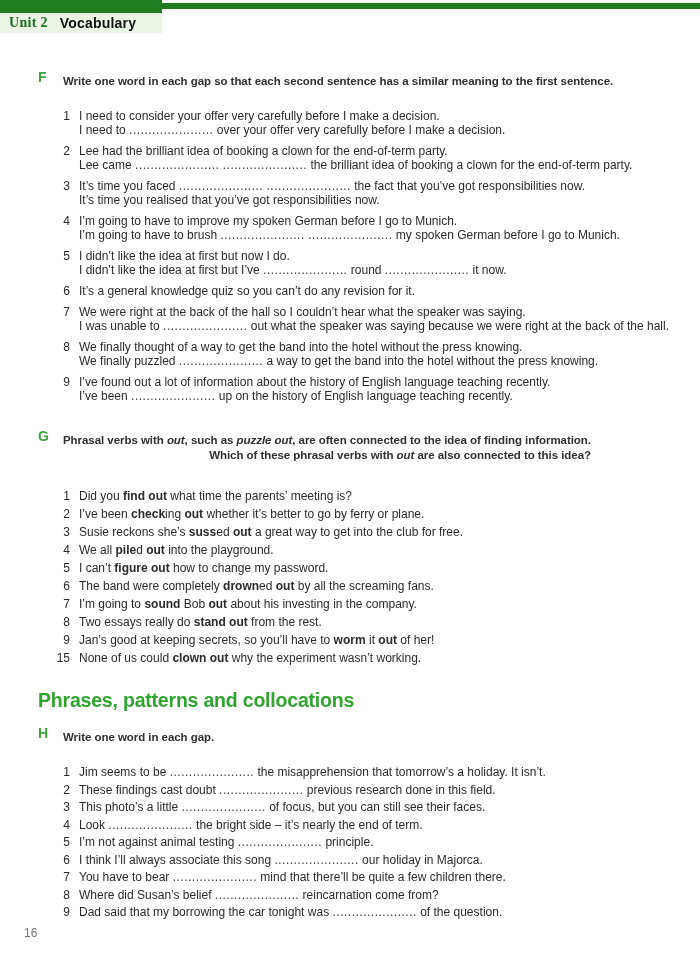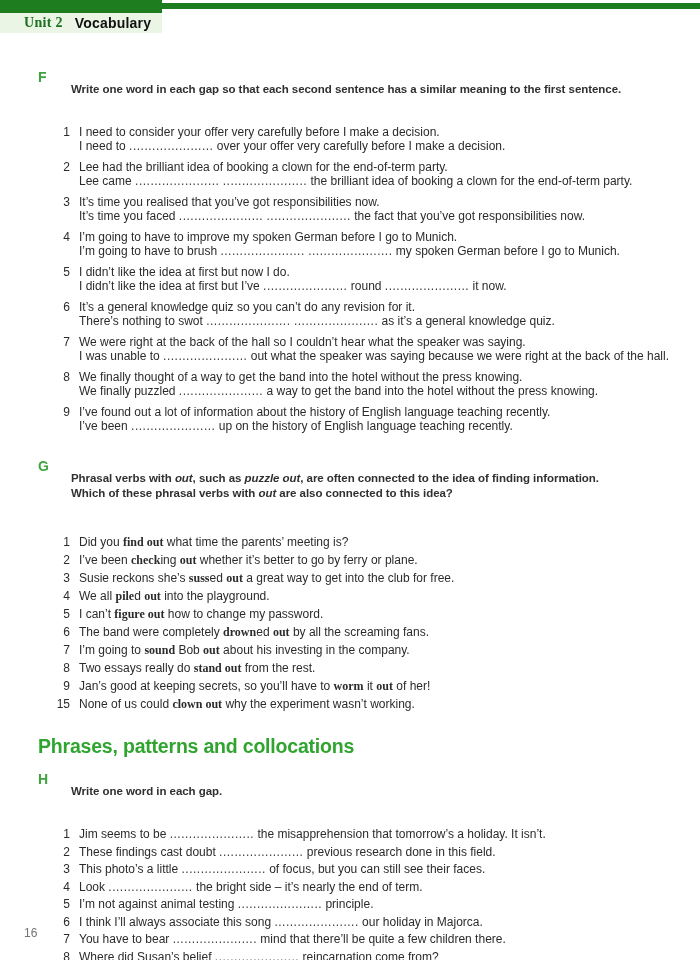--- a/index.html
+++ b/index.html
@@ -7,21 +7,21 @@
     width:700px;height:960px;position:relative;background:#ffffff;
     font-family:"Liberation Sans","DejaVu Sans",sans-serif;
     font-size:12px;color:#2b2b2b;overflow:hidden;
   }
   
   .header{position:relative;height:33px;}
   .header .thin-rule{position:absolute;top:3px;left:160px;right:0;height:6px;background:#1e7d1f;}
   .header .thick-bar{position:absolute;top:0;left:0;width:162px;height:13px;background:#1e7d1f;}
   .header .unit-tab{
     position:absolute;top:13px;left:0;width:162px;height:20px;background:#eaf5e6;
-    display:flex;align-items:center;box-sizing:border-box;padding-left:24px;
+    display:flex;align-items:center;box-sizing:border-box;padding-left:9px;
   }
   .unit-label{
     font-family:"Liberation Serif","DejaVu Serif",serif;
     font-weight:bold;color:#1d701d;font-size:14px;letter-spacing:.3px;
   }
   .unit-subject{font-weight:bold;color:#111;font-size:14px;margin-left:12px;letter-spacing:.2px;}
   
   main{display:block;padding:0 16px 0 38px;}
   section{margin:0;}
   .sec-f{margin-top:37px;}
@@ -29,35 +29,35 @@
   .sec-h{margin-top:14px;}
   .sec-head{display:flex;align-items:flex-start;}
   .sec-f .sec-head{margin-bottom:16px;}
   .sec-g .sec-head{margin-bottom:20px;}
   .sec-h .sec-head{margin-bottom:15px;}
   .letter{
     flex:none;width:14px;margin-right:7px;
     color:#3ea43e;font-weight:bold;font-size:14px;line-height:15px;
   }
   .instruction{
-    margin:12px;font-weight:bold;color:#303030;font-size:11.5px;line-height:15px;
-    white-space:pre-line;letter-spacing:-0.05px;
+    margin:4px;font-weight:bold;color:#303030;font-size:11.5px;line-height:15px;
+    white-space:pre-line;letter-spacing:-0.05px;text-align:right;
   }
   .instruction i{font-weight:bold;}
   .items{margin-left:16px;}
   .item{display:flex;align-items:flex-start;}
   .num{flex:none;width:16px;text-align:right;margin-right:9px;}
   .lines{flex:1;min-width:0;}
   .lines p{margin:0;}
   .sec-f .lines p,.sec-f .num{line-height:14px;}
   .sec-f .item{margin-bottom:7px;}
   .sec-g .lines p,.sec-g .num{line-height:18px;}
   .sec-h .lines p,.sec-h .num{line-height:17.5px;}
   .gap{letter-spacing:.5px;color:#3a3a3a;}
-  b{font-weight:bold;font-family:Liberation Serif, serif;}
+  b{font-weight:bold;}
   
   .topic-heading{
     margin:21px 0 0 0;padding:0;
     color:#2fa52f;font-size:19.5px;font-weight:bold;letter-spacing:-0.2px;line-height:24px;
   }
   
   .pagenum{position:absolute;left:24px;top:926px;font-size:12px;color:#737373;}
 </style>
 </head>
 <body>
@@ -89,43 +89,42 @@
         <div class="item">
           <span class="num">2</span>
           <div class="lines">
             <p>Lee had the brilliant idea of booking a clown for the end-of-term party.</p>
             <p>Lee came <span class="gap">......................</span> <span class="gap">......................</span> the brilliant idea of booking a clown for the end-of-term party.</p>
           </div>
         </div>
         <div class="item">
           <span class="num">3</span>
           <div class="lines">
+            <p>It’s time you faced <span class="gap">......................</span> <span class="gap">......................</span>  the fact that you’ve got responsibilities now.</p>
             <p>It’s time you realised that you’ve got responsibilities now.</p>
-            <p>It’s time you faced <span class="gap">......................</span> <span class="gap">......................</span>  the fact that you’ve got responsibilities now.</p>
           </div>
         </div>
         <div class="item">
           <span class="num">4</span>
           <div class="lines">
             <p>I’m going to have to improve my spoken German before I go to Munich.</p>
             <p>I’m going to have to brush <span class="gap">......................</span> <span class="gap">......................</span>  my spoken German before I go to Munich.</p>
           </div>
         </div>
         <div class="item">
           <span class="num">5</span>
           <div class="lines">
             <p>I didn’t like the idea at first but now I do.</p>
             <p>I didn’t like the idea at first but I’ve <span class="gap">......................</span>  round <span class="gap">......................</span> it now.</p>
           </div>
         </div>
         <div class="item">
           <span class="num">6</span>
           <div class="lines">
             <p>It’s a general knowledge quiz so you can’t do any revision for it.</p>
-            <p>There’s nothing to swot <span class="gap">......................</span> <span class="gap">......................</span> as it’s a general knowledge quiz.</p>
           </div>
         </div>
         <div class="item">
           <span class="num">7</span>
           <div class="lines">
             <p>We were right at the back of the hall so I couldn’t hear what the speaker was saying.</p>
             <p>I was unable to <span class="gap">......................</span> out what the speaker was saying because we were right at the back of the hall.</p>
           </div>
         </div>
         <div class="item">

